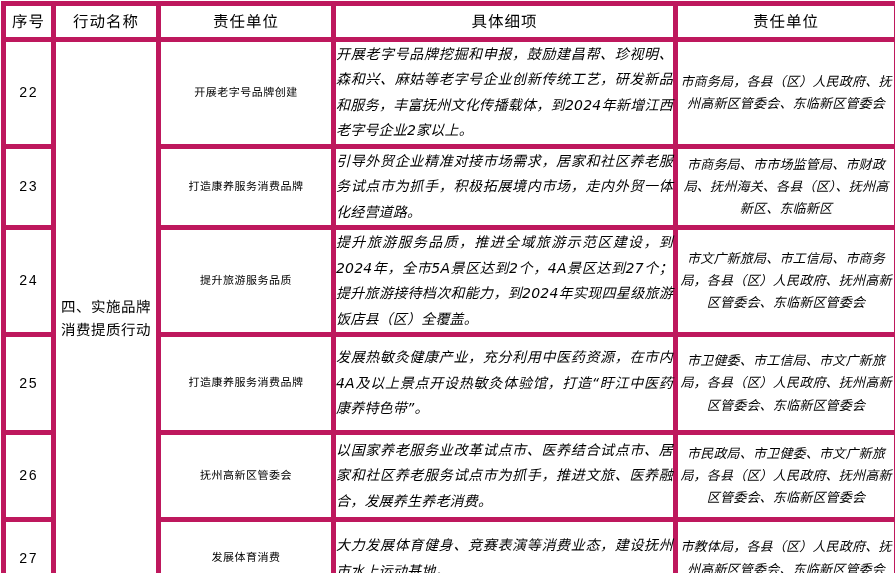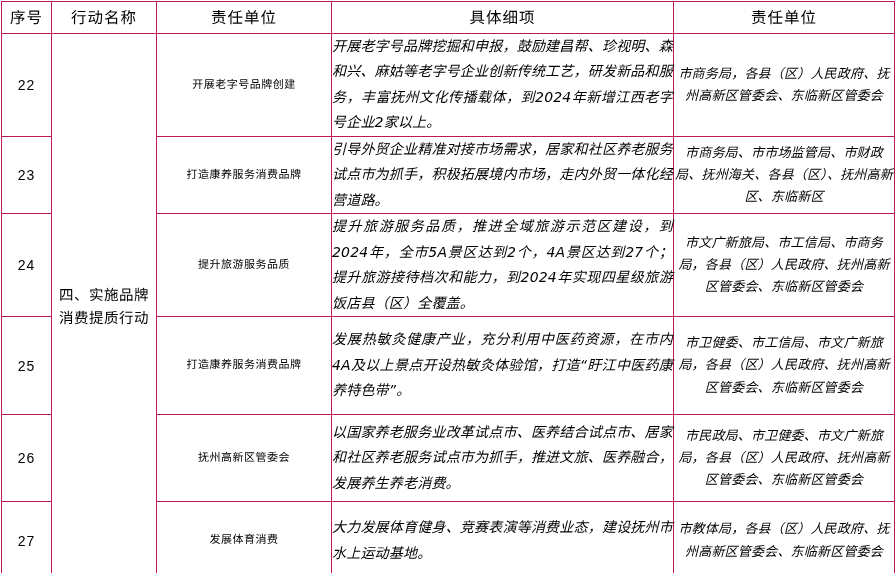--- a/index.html
+++ b/index.html
@@ -22,40 +22,40 @@
     table-layout: fixed;
   }
   #doc-table col.c-seq      { width: 50px;  }
   #doc-table col.c-action   { width: 105px; }
   #doc-table col.c-task     { width: 175px; }
   #doc-table col.c-detail   { width: 342px; }
   #doc-table col.c-unit     { width: 221px; }
 
   #doc-table th,
   #doc-table td {
-    border: 1px solid #be185d;
+    border: 5px solid #be185d;
     padding: 0;
     vertical-align: middle;
     font-weight: normal;
   }
 
   .hdr-cell {
     text-align: center;
     font-size: 15.5px;
     font-weight: bold;
     letter-spacing: 1px;
     line-height: 30px;
     height: 31px;
     white-space: nowrap;
   }
 
   .seq-cell {
     text-align: center;
     font-size: 14px;
-    font-family: Liberation Sans, sans-serif;
+    font-family: Liberation Mono, monospace;
     letter-spacing: 1px;
   }
 
   .action-cell {
     text-align: center;
     font-size: 14.5px;
     font-weight: bold;
     line-height: 1.55;
     letter-spacing: 0.5px;
     padding: 0 4px;

